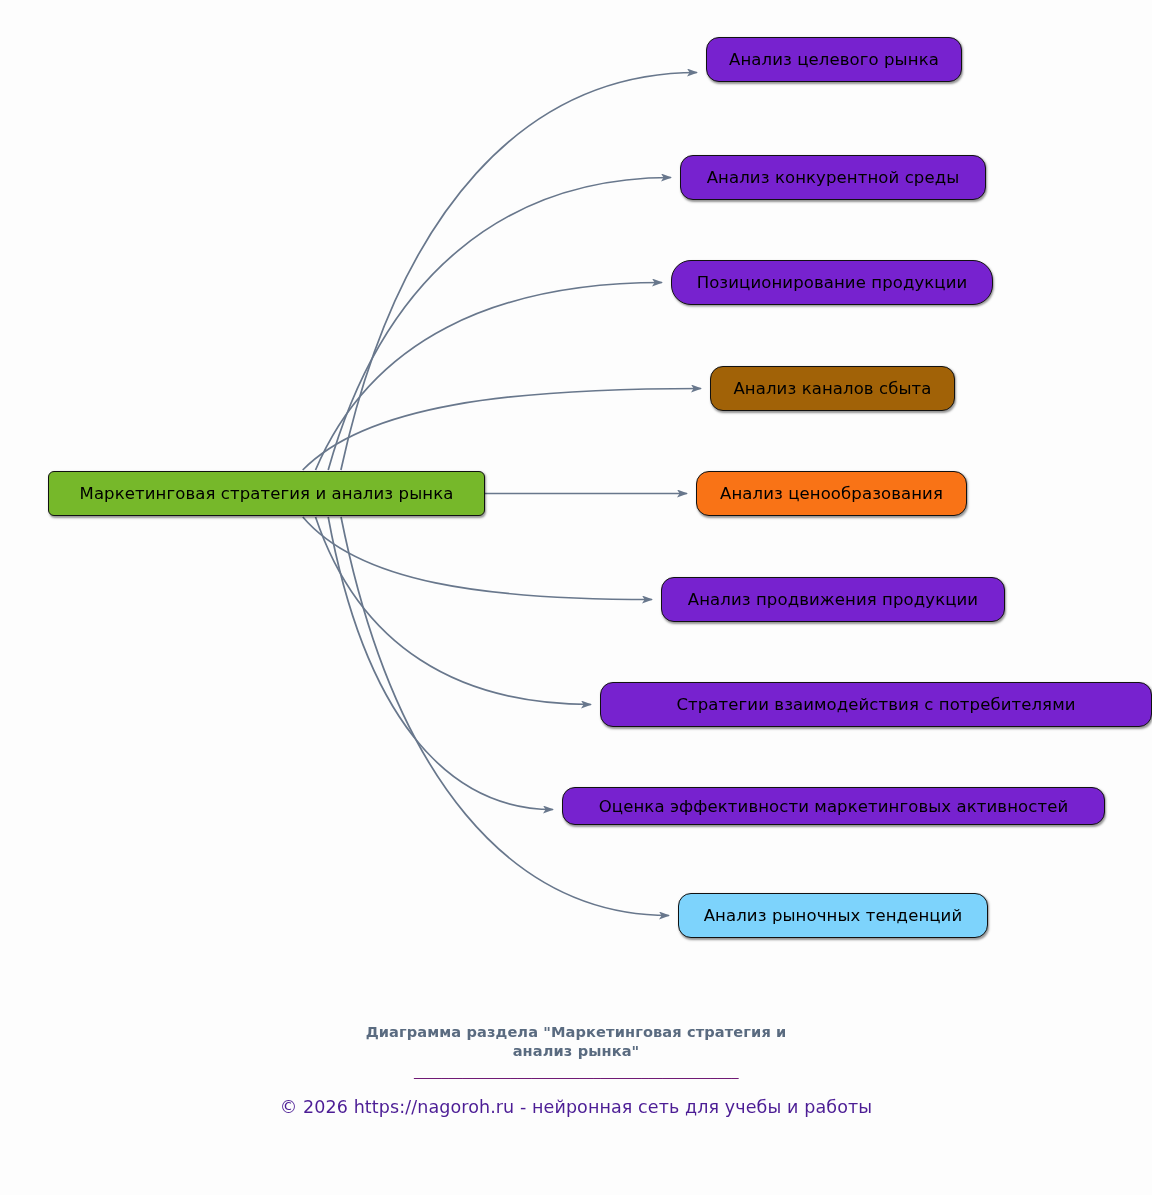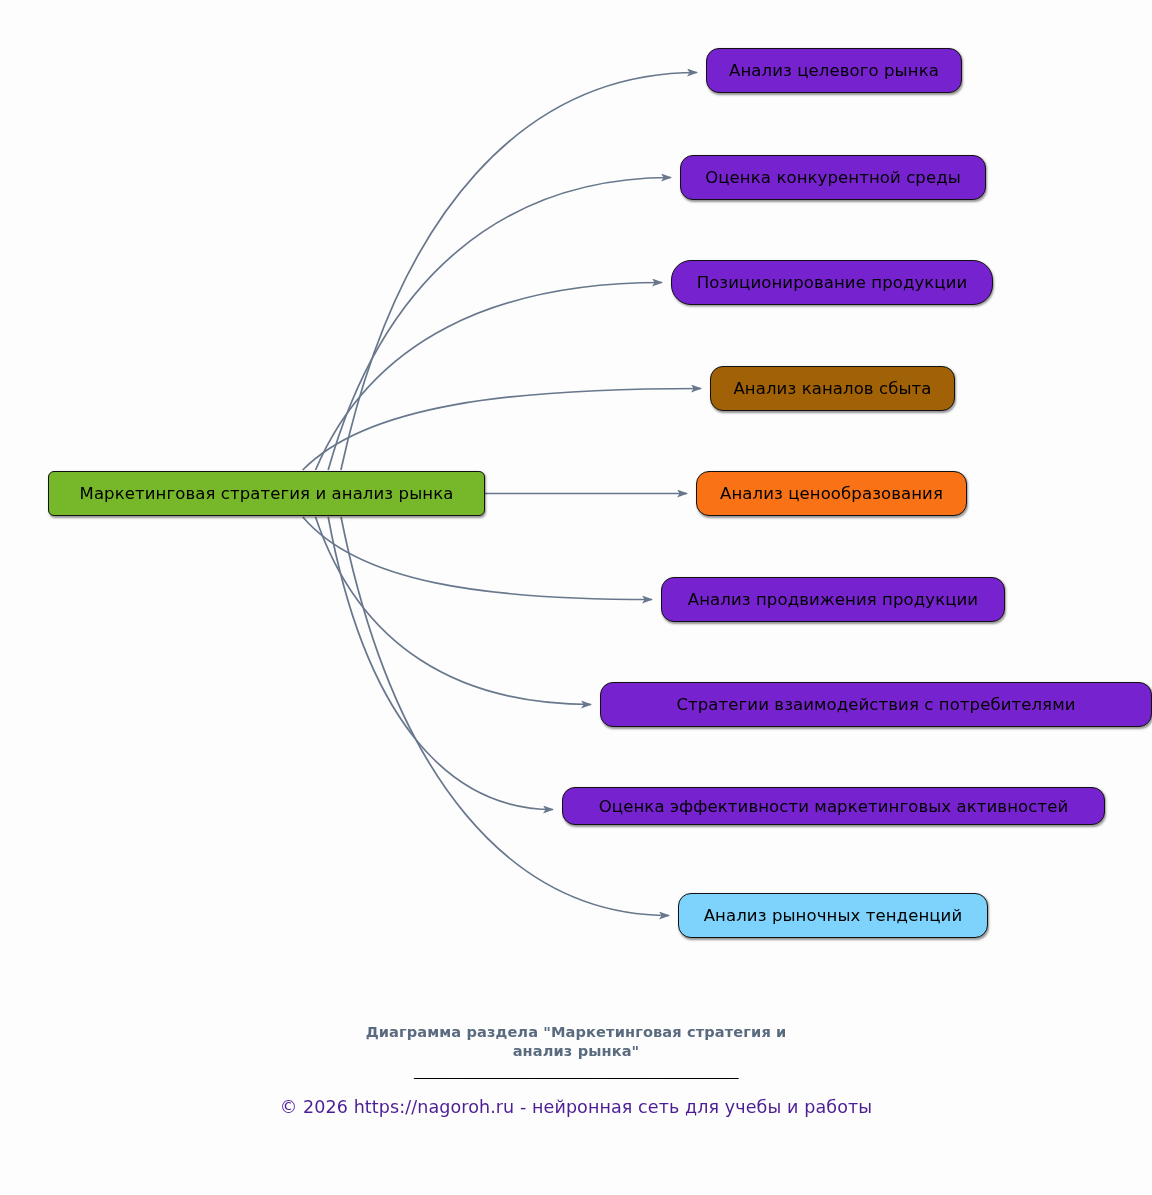--- a/index.html
+++ b/index.html
@@ -57,21 +57,21 @@
     font-size: 14.6px;
     font-weight: bold;
     color: #5a6b80;
     line-height: 19px;
     letter-spacing: 0.1px;
   }
   .footer-rule {
     top: 1062px;
     font-size: 14.6px;
     font-weight: normal;
-    color: #000000;
+    color: #701a75;
     letter-spacing: -0.4px;
     overflow: hidden;
     white-space: nowrap;
   }
   .footer-credit {
     top: 1097px;
     font-size: 17.5px;
     font-weight: normal;
     color: #4c1d95;
     letter-spacing: 0.1px;
@@ -98,25 +98,25 @@
         <path d="M315.51627906976745,517 C359.5936744186047,647.8199999999999 458.76781395348837,704.5 591,704.5"></path>
         <path d="M328.2139534883721,517 C364.1797209302326,712.92 445.1026976744186,809.5 553,809.5"></path>
         <path d="M341.0325581395349,517 C393.5073488372093,778.64 511.57562790697676,915.5 669,915.5"></path>
       </g>
   </svg>
 
   <div class="node node-root" style="left: 48px; top: 471px; width: 437px; height: 45px; background: rgb(118, 184, 42); border-color: rgb(17, 17, 17); color: rgb(0, 0, 0); border-radius: 6px;">
     <span>Маркетинговая стратегия и анализ рынка</span>
   </div>
 
-  <div class="node node-child" style="left: 706px; top: 48px; width: 256px; height: 45px; background: rgb(119, 34, 207);">
+  <div class="node node-child" style="left: 706px; top: 37px; width: 256px; height: 45px; background: rgb(119, 34, 207);">
     <span>Анализ целевого рынка</span>
   </div>
   <div class="node node-child" style="left: 680px; top: 155px; width: 306px; height: 45px; background: rgb(119, 34, 207);">
-    <span>Оценка конкурентной среды</span>
+    <span>Анализ конкурентной среды</span>
   </div>
   <div class="node node-child" style="left: 671px; top: 260px; width: 322px; height: 45px; background: rgb(119, 34, 207); border-radius: 20px;">
     <span>Позиционирование продукции</span>
   </div>
   <div class="node node-child" style="left: 710px; top: 366px; width: 245px; height: 45px; background: #a16207;">
     <span>Анализ каналов сбыта</span>
   </div>
   <div class="node node-child" style="left: 696px; top: 471px; width: 271px; height: 45px; background: #f97316;">
     <span>Анализ ценообразования</span>
   </div>

